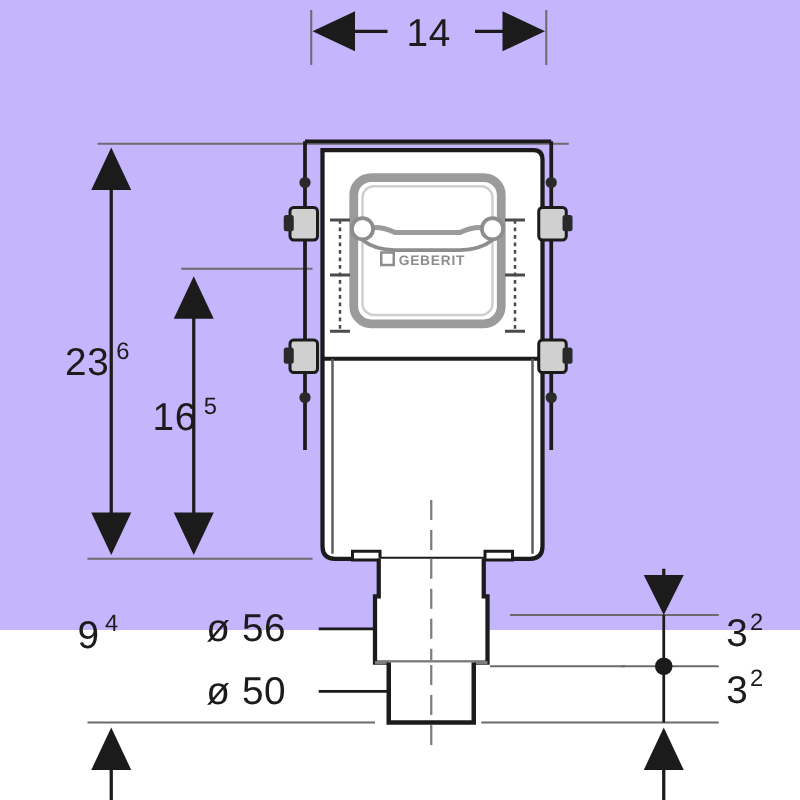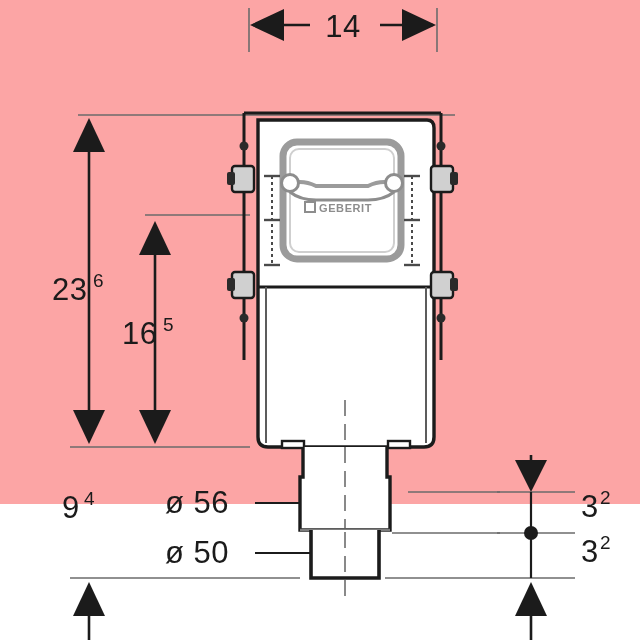--- a/index.html
+++ b/index.html
@@ -10,21 +10,21 @@
   body {
     width: 640px;
     height: 640px;
     font-family: "Liberation Sans", sans-serif;
     overflow: hidden;
   }
   #drawing-root {
     position: relative;
     width: 640px;
     height: 504px;
-    background: #fca5a5;
+    background: #c4b5fd;
   }
   svg.sheet {
     position: absolute;
     left: 0;
     top: 0;
     width: 640px;
     height: 640px;
     display: block;
   }
   .dim-text {

